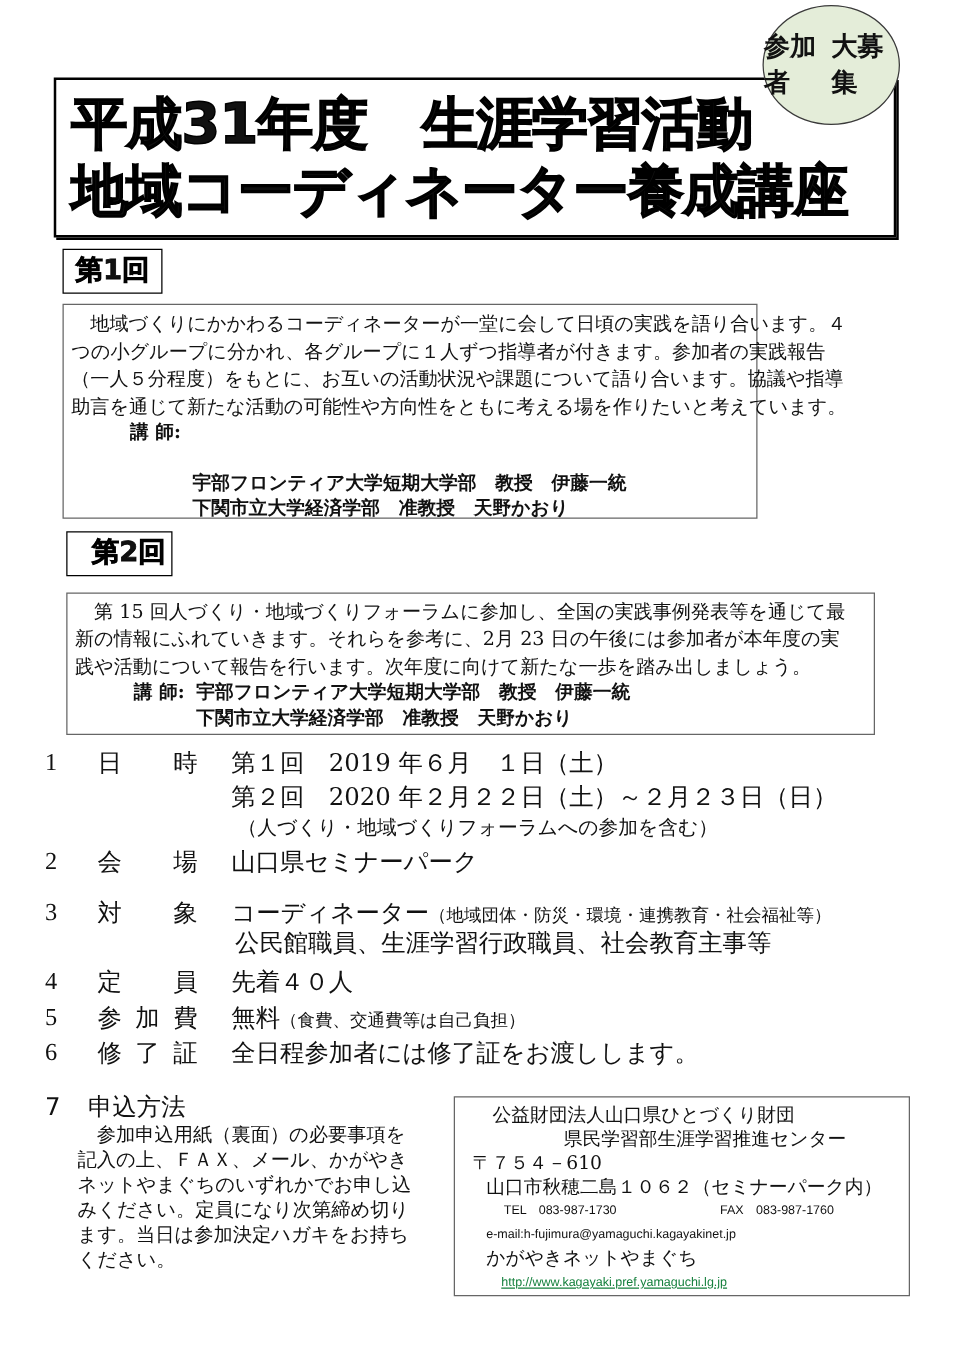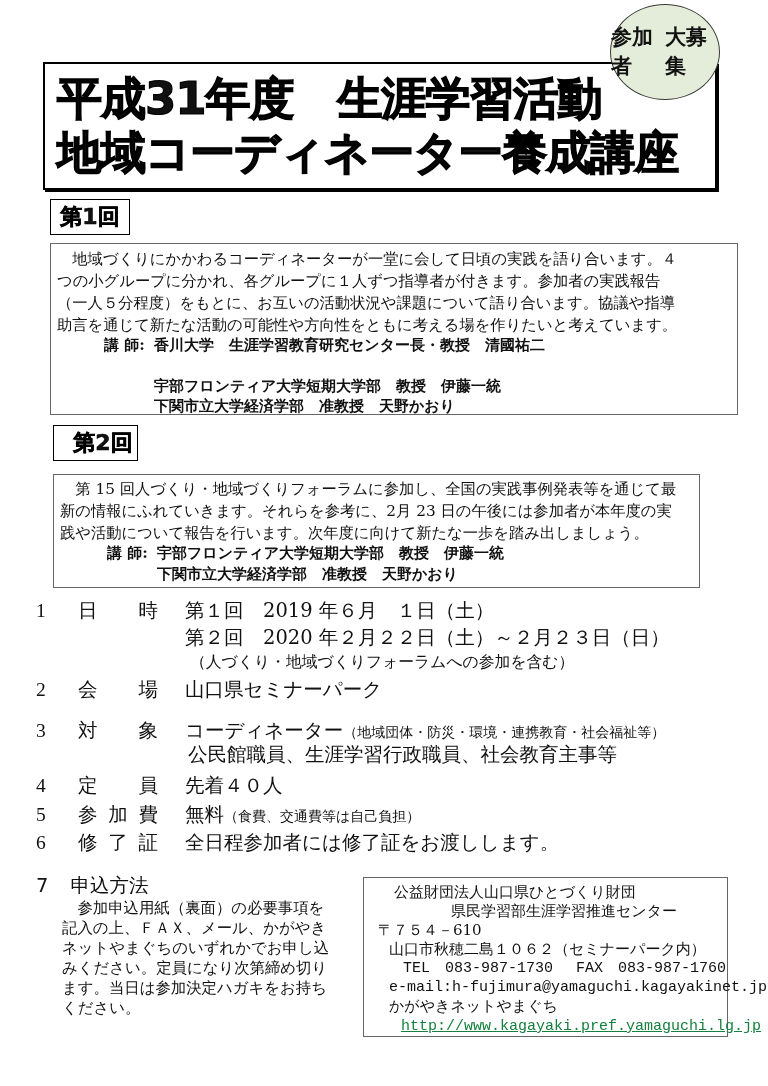--- a/index.html
+++ b/index.html
@@ -25,21 +25,21 @@
   .title-line.l2 { top:62px; }
 
   
   .session-label { border:1.5px solid #000; background:#fff; text-align:center;
                    font-family:"DejaVu Sans","Liberation Sans",sans-serif; font-weight:900;
                    font-size:22px; -webkit-text-stroke:0.6px #000; box-sizing:border-box; }
   .s1-label { left:50px; top:199px; width:80px; height:36px; line-height:33px; }
   .s2-label { left:53px; top:425px; width:85px; height:36px; line-height:33px;padding-left:15px; }
 
   .session-box { border:1px solid #666; background:#fff; box-sizing:border-box; }
-  .s1-box { left:50px; top:243px; width:688px; height:172px;padding-left:44px; }
+  .s1-box { left:50px; top:243px; width:556px; height:172px;padding-left:44px; }
   .s2-box { left:53px; top:474px; width:647px; height:114px; }
   .para-line { position:absolute; left:6px; white-space:nowrap; font-size:15.3px; line-height:22px; }
   .lect { position:absolute; white-space:nowrap; font-weight:bold; font-size:15px; line-height:21px;
           font-family:"DejaVu Serif","Liberation Serif",serif; }
   .lect-label { left:53px; }
   .lect-name { left:103px; }
 
   
   .row { position:absolute; left:0; width:768px; height:26px; font-size:19.5px; line-height:26px; }
   .num { position:absolute; left:36px; width:16px; font-family:"Liberation Serif","DejaVu Serif",serif; }
@@ -51,21 +51,21 @@
   
   .apply-title { left:36px; top:873px; font-size:19.5px; line-height:26px; white-space:nowrap;
                  font-family:"DejaVu Sans","Liberation Sans",sans-serif; }
   .apply-title .t { margin-left:22px; }
   .apply-line { position:absolute; left:62px; white-space:nowrap; font-size:15.4px; line-height:20px; }
 
   
   .contact-box { left:363px; top:877px; width:365px; height:160px; border:1px solid #666;
                  box-sizing:border-box; background:#fff; }
   .c-line { position:absolute; white-space:nowrap; font-size:15px; line-height:19px; }
-  .mono { font-family:Liberation Mono, monospace; font-size:15px; }
+  .mono { font-family:Liberation Sans, sans-serif; font-size:10px; }
   .link { color:#15803d; text-decoration:underline; }
 </style>
 </head>
 <body>
 
 <div class="abs badge">
   <span>参加者</span>
   <span>大募集</span>
 </div>
 
@@ -74,21 +74,20 @@
   <div class="title-line l2">地域コーディネーター養成講座</div>
 </div>
 
 <div class="abs session-label s1-label">第1回</div>
 <div class="abs session-box s1-box">
   <div class="para-line" style="top:4px">　地域づくりにかかわるコーディネーターが一堂に会して日頃の実践を語り合います。４</div>
   <div class="para-line" style="top:26px">つの小グループに分かれ、各グループに１人ずつ指導者が付きます。参加者の実践報告</div>
   <div class="para-line" style="top:48px">（一人５分程度）をもとに、お互いの活動状況や課題について語り合います。協議や指導</div>
   <div class="para-line" style="top:70px">助言を通じて新たな活動の可能性や方向性をともに考える場を作りたいと考えています。</div>
   <div class="lect lect-label" style="top:91px">講 師:</div>
-  <div class="lect lect-name" style="top:91px">香川大学　生涯学習教育研究センター長・教授　清國祐二</div>
   <div class="lect lect-name" style="top:132px">宇部フロンティア大学短期大学部　教授　伊藤一統</div>
   <div class="lect lect-name" style="top:152px">下関市立大学経済学部　准教授　天野かおり</div>
 </div>
 
 <div class="abs session-label s2-label">第2回</div>
 <div class="abs session-box s2-box">
   <div class="para-line" style="top:3px">　第 15 回人づくり・地域づくりフォーラムに参加し、全国の実践事例発表等を通じて最</div>
   <div class="para-line" style="top:25px">新の情報にふれていきます。それらを参考に、2月 23 日の午後には参加者が本年度の実</div>
   <div class="para-line" style="top:47px">践や活動について報告を行います。次年度に向けて新たな一歩を踏み出しましょう。</div>
   <div class="lect lect-label" style="top:68px">講 師:</div>

